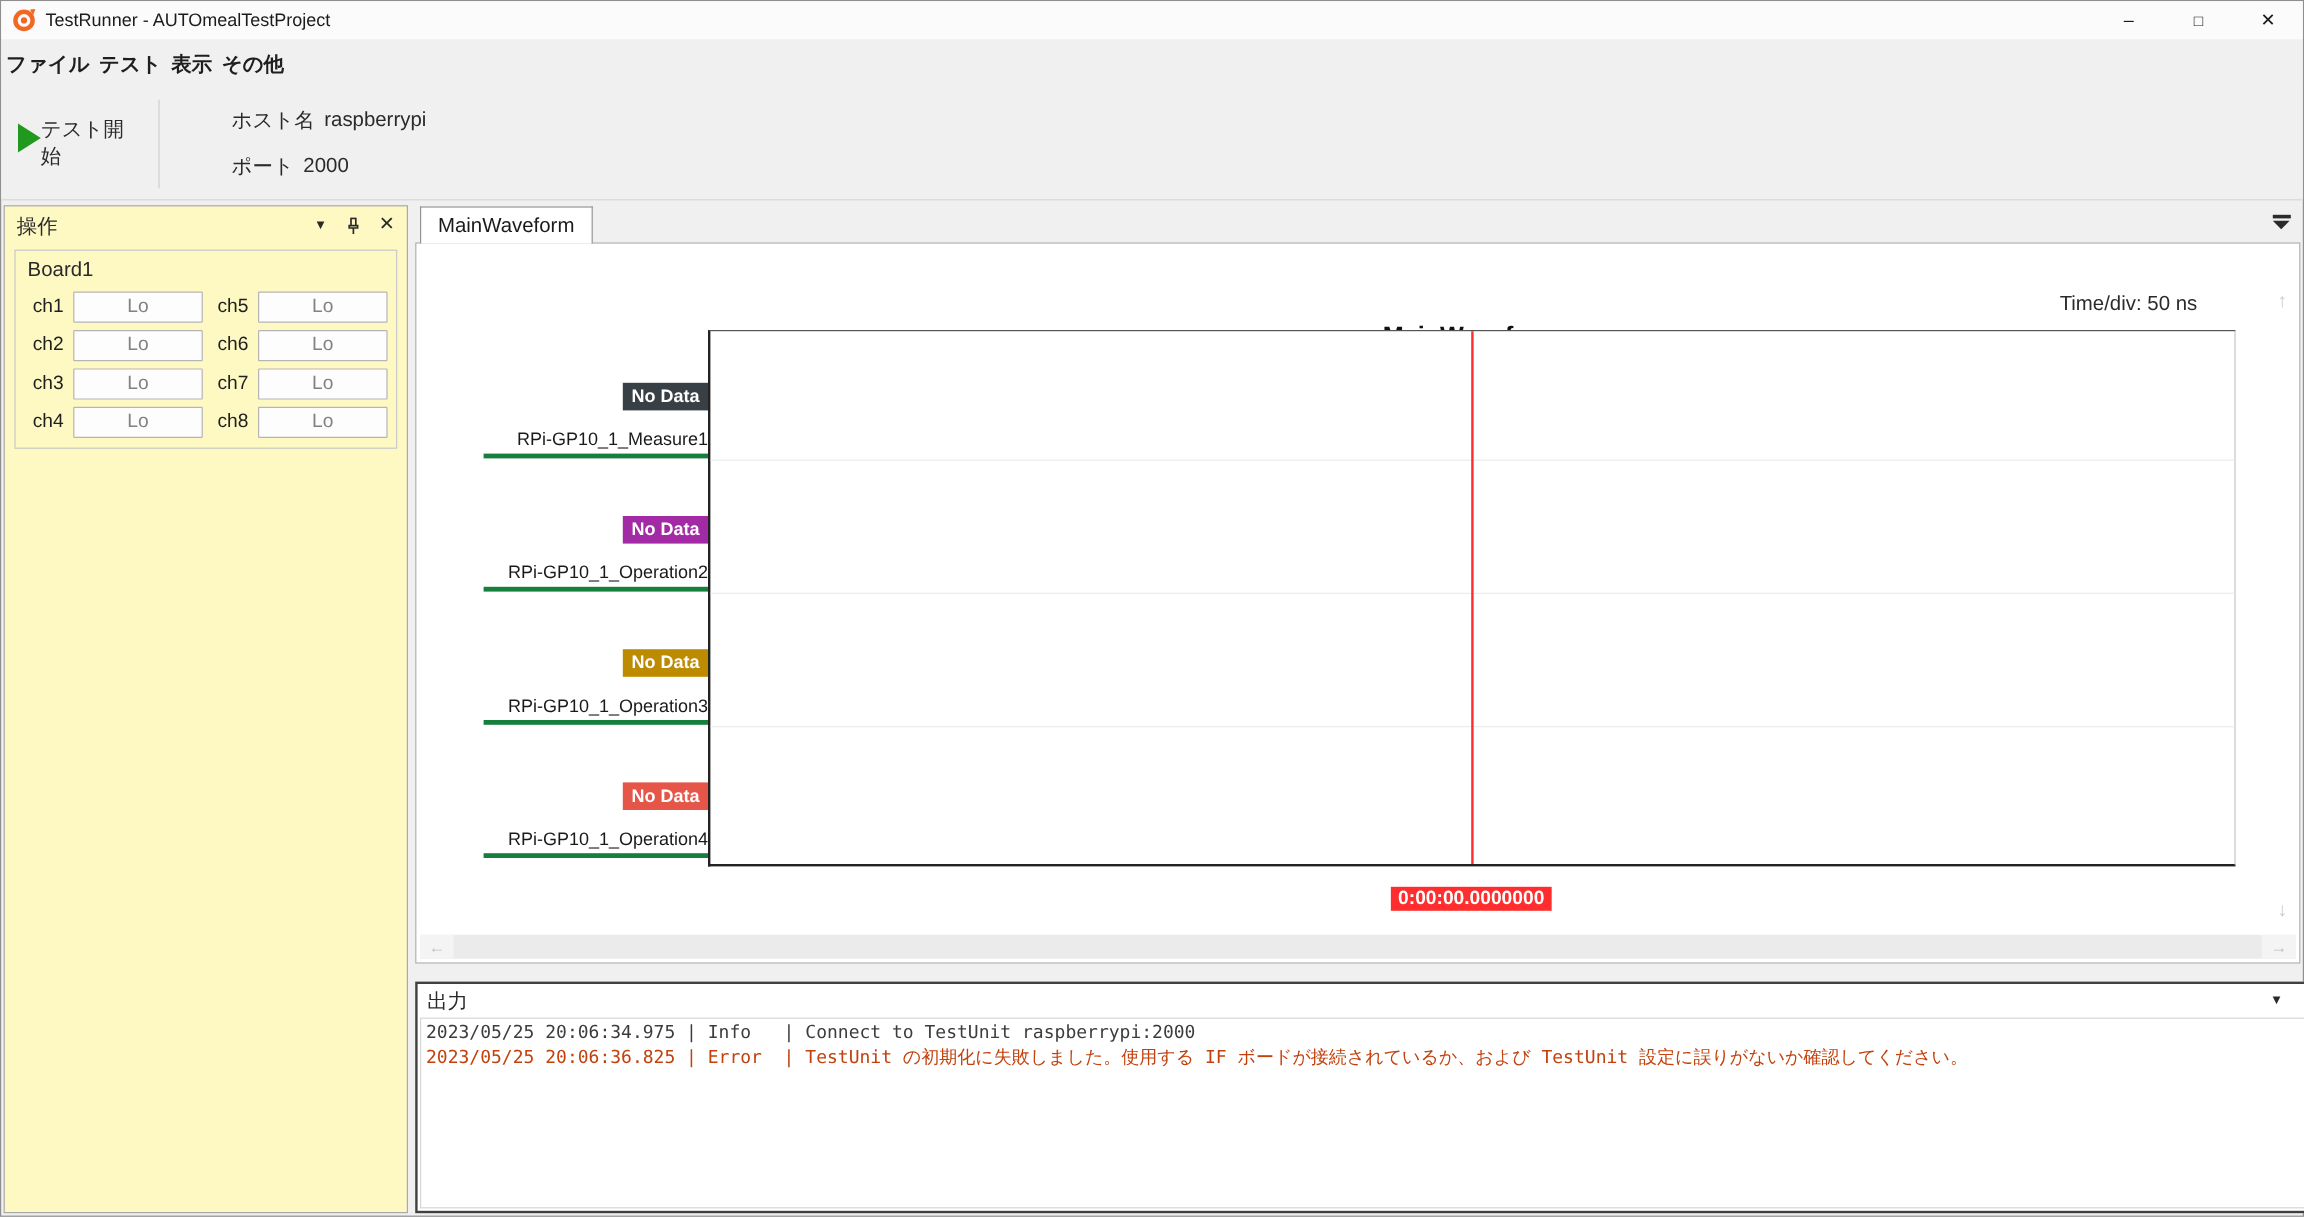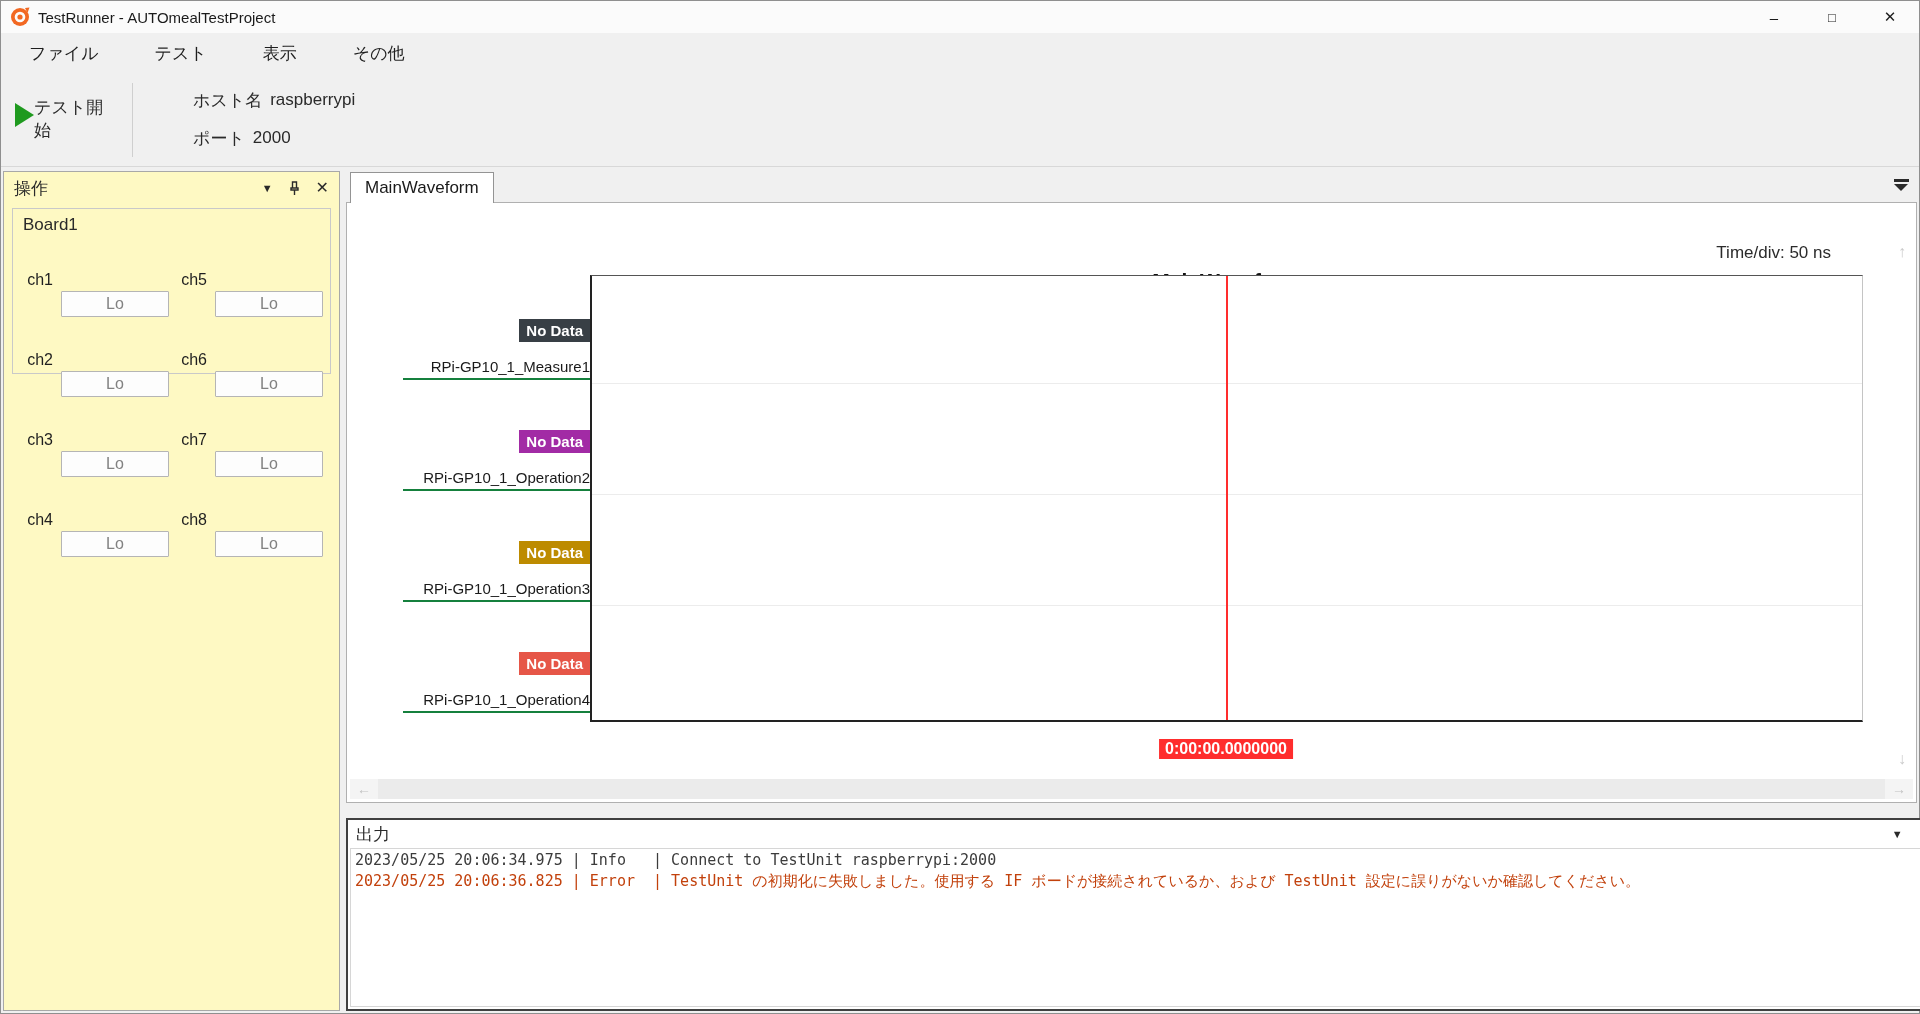--- a/index.html
+++ b/index.html
@@ -10,21 +10,21 @@
   
   .titlebar { position:absolute; left:0; top:0; width:100%; height:32px; background:#fbfbfb; display:flex; align-items:center; }
   .titlebar .logo { margin:0 8px 0 9px; width:20px; height:20px; flex:0 0 auto; }
   .titlebar .title { font-size:15px; color:#1b1b1b; }
   .win-controls { position:absolute; right:0; top:0; height:32px; display:flex; }
   .win-btn { width:58px; height:32px; display:flex; align-items:center; justify-content:center; font-size:15px; color:#1a1a1a; cursor:default; }
   .win-btn.maxi { font-size:13px; }
 
   
   .menubar { position:absolute; left:0; top:32px; width:100%; height:40px; background:#f0f0f0; display:flex; align-items:center; padding-left:0; }
-  .menu-item { font-size:17px; color:#1e1e1e; padding:0 28px; height:100%; display:flex; align-items:center; }
+  .menu-item { font-size:17px; color:#1e1e1e; padding:0 4px; height:100%; display:flex; align-items:center;font-weight:bold; }
 
   
   .toolbar { position:absolute; left:0; top:72px; width:100%; height:94px; background:#f0f0f0; border-bottom:1px solid #d8d8d8; }
   .start-btn { position:absolute; left:14px; top:8px; width:100px; height:76px; display:flex; flex-direction:row; align-items:center; justify-content:center; cursor:default; }
   .play-tri { width:0; height:0; border-left:19px solid #1f9a1f; border-top:12px solid transparent; border-bottom:12px solid transparent; margin-bottom:8px; }
   .start-label { font-size:17px; color:#2a2a2a; }
   .tb-sep { position:absolute; left:131px; top:10px; width:1px; height:74px; background:#cfcfcf; }
   .hostport { position:absolute; left:148px; top:8px;margin-left:44px; }
   .hp-row { height:38px; display:flex; align-items:center; font-size:17px; color:#2a2a2a; }
   .hp-row .hp-label { margin-right:8px; }
@@ -37,38 +37,38 @@
   .dock-icon { font-size:14px; color:#2a2a2a; line-height:1; cursor:default; }
   .dock-icon.close { font-size:16px; font-weight:bold; }
   .pin-svg { display:block; }
 
   
   .op-panel { position:absolute; left:2px; top:170px; width:337px; height:840px; background:#fef9c3; border:1px solid #a8a8a8; }
   .groupbox { position:absolute; left:8px; right:8px; top:36px; height:166px; border:1px solid #c9c9c9; padding:6px 8px; }
   .group-title { font-size:17px; color:#2a2a2a; margin:0 0 8px 2px; }
   .ch-grid { display:grid; grid-template-columns:40px 108px 46px 108px; row-gap:6px; align-items:center; }
   .ch-label { font-size:16px; color:#1f1f1f; text-align:right; padding-right:8px; }
-  .ch-btn { height:26px; border:1px solid #b5b5b5; background:#fdfdfd; color:#828282; font-size:16px; text-align:center; line-height:24px; border-radius:1px; cursor:default;margin-top:48px; }
+  .ch-btn { height:26px; border:1px solid #b5b5b5; background:#fdfdfd; color:#828282; font-size:16px; text-align:center; line-height:24px; border-radius:1px; cursor:default; }
 
   
   .wave-panel { position:absolute; left:345px; top:170px; width:1571px; height:632px; }
   .tabstrip { position:absolute; left:0; top:0; width:100%; height:31px; }
   .tab { position:absolute; left:4px; top:1px; height:31px; background:#ffffff; border:1px solid #949494; border-bottom:none; padding:0 14px; font-size:17px; display:flex; align-items:center; z-index:2; }
   .tablist-icon { position:absolute; right:8px; top:8px; width:15px; height:14px; cursor:default; }
   .tablist-bar { width:15px; height:3px; background:#2a2a2a; margin-bottom:2px; }
   .tablist-tri { width:0; height:0; border-top:7px solid #2a2a2a; border-left:7.5px solid transparent; border-right:7.5px solid transparent; }
   .wave-content { position:absolute; left:0; top:31px; width:100%; height:601px; background:#ffffff; border:1px solid #b0b0b0; }
   .timediv { position:absolute; right:85px; top:40px; font-size:17px; color:#2b2b2b; }
   .chart-title { position:absolute; left:243px; top:66px; width:1273px; text-align:center; font-size:21px; font-weight:bold; color:#111; }
   .plot { position:absolute; left:243px; top:103px; width:1273px; height:447px; border-top:1px solid #555; border-right:1px solid #c4c4c4; border-left:2px solid #222; border-bottom:2px solid #222; background:#ffffff; }
   .gridline { position:absolute; left:0; width:100%; height:1px; background:#ececec; }
   .cursor-line { position:absolute; top:0; bottom:0; width:2px; background:#ff2d2d; }
   .signal { position:absolute; left:56px; width:187px; display:flex; flex-direction:column; align-items:flex-end; }
   .badge { color:#ffffff; font-weight:bold; font-size:15px; padding:3px 7px; margin-bottom:16px; }
-  .sig-name { font-size:15px; color:#1a1a1a; width:100%; text-align:right; padding-bottom:3px; border-bottom:2px solid #15803d; }
+  .sig-name { font-size:15px; color:#1a1a1a; width:100%; text-align:right; padding-bottom:3px; border-bottom:4px solid #15803d; }
   .cursor-time { position:absolute; left:879px; top:554px; transform:translateX(-50%); background:#ff2d2d; color:#ffffff; font-weight:bold; font-size:16px; padding:1px 6px; white-space:nowrap; }
   .vscroll-arrow { position:absolute; right:10px; font-size:16px; color:#cccccc; }
   .hscrollbar { position:absolute; left:3px; right:3px; bottom:3px; height:20px; background:#ebebeb; display:flex; }
   .hscroll-btn { width:28px; height:100%; background:#f4f4f4; color:#c2c2c2; font-size:14px; display:flex; align-items:center; justify-content:center; cursor:default; }
   .hscroll-track { flex:1; }
 
   
   .out-panel { position:absolute; left:345px; top:817px; width:1623px; height:193px; background:#ffffff; border:2px solid #404040; }
   .out-panel .dock-header { height:28px; padding:0 8px; }
   .log-area { position:absolute; left:2px; right:2px; top:28px; bottom:2px; border:1px solid #d6d6d6; background:#ffffff; padding:1px 4px; overflow:hidden; }

